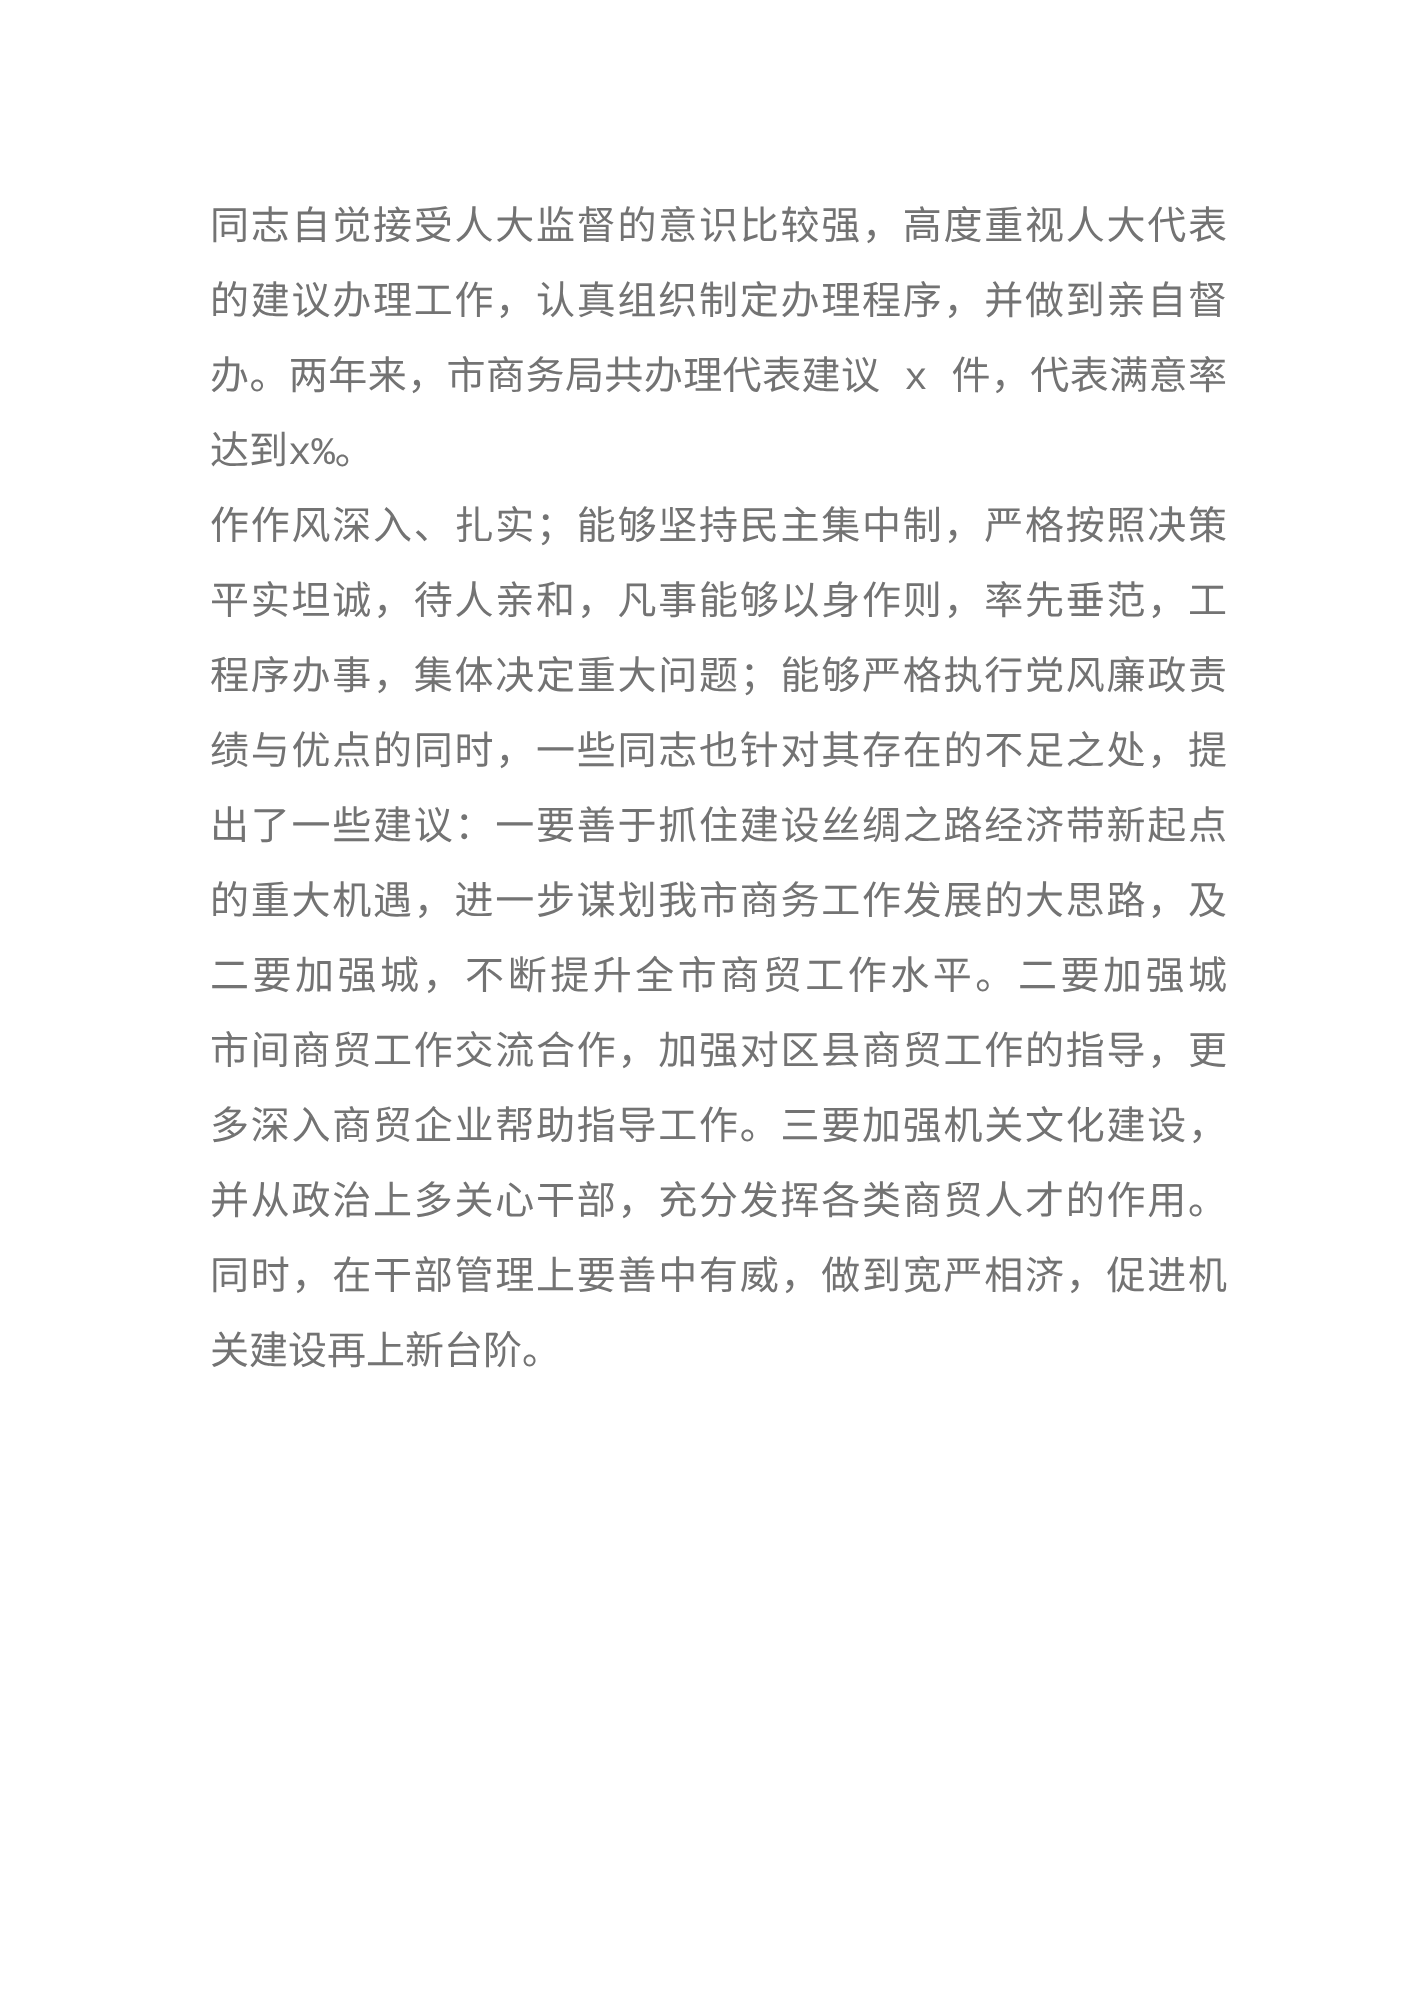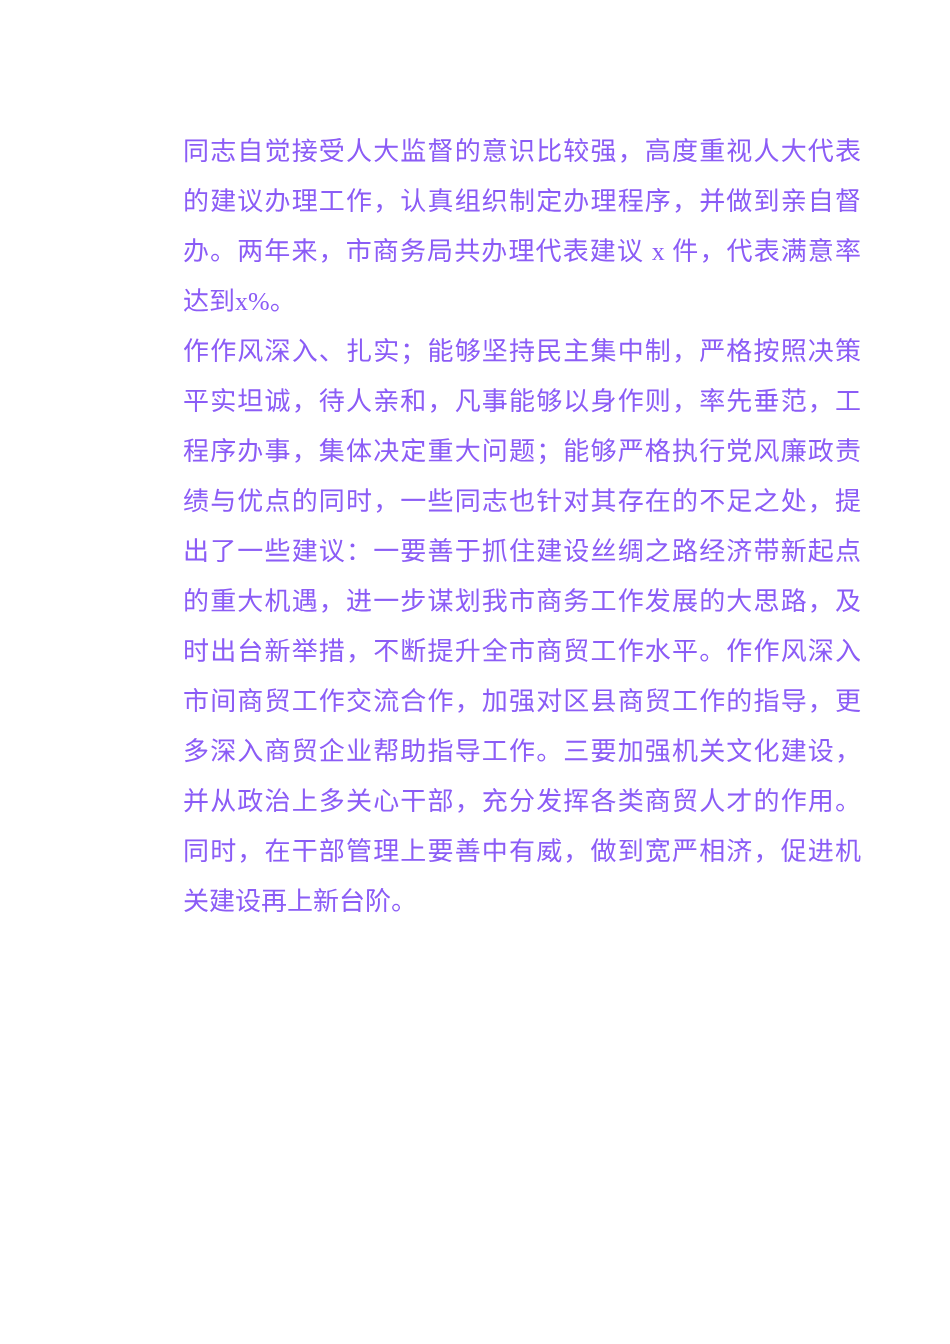--- a/index.html
+++ b/index.html
@@ -12,23 +12,22 @@
     width: 950px;
     height: 1344px;
     background: #ffffff;
     overflow: hidden;
   }
   .textblock {
     position: absolute;
     left: 140px;
     top: 127px;
     width: 678px;
-    color: #8b5cf6;
-    font-family: Liberation Serif, serif;
-    margin-left: 43px;
+    color: #737373;
+    font-family: Liberation Mono, monospace;
   }
   .para {
     margin: 0;
     padding: 0;
   }
   .line {
     height: 50px;
     line-height: 50px;
     font-size: 26px;
     text-align: justify;
@@ -56,21 +55,21 @@
       </div>
       <div class="para">
         <div class="line">作作风深入、扎实；能够坚持民主集中制，严格按照决策</div>
         <div class="line">平实坦诚，待人亲和，凡事能够以身作则，率先垂范，工</div>
         <div class="line">程序办事，集体决定重大问题；能够严格执行党风廉政责</div>
       </div>
       <div class="para">
         <div class="line">绩与优点的同时，一些同志也针对其存在的不足之处，提</div>
         <div class="line">出了一些建议：一要善于抓住建设丝绸之路经济带新起点</div>
         <div class="line">的重大机遇，进一步谋划我市商务工作发展的大思路，及</div>
-        <div class="line">时出台新举措，不断提升全市商贸工作水平。作作风深入</div>
+        <div class="line">二要加强城，不断提升全市商贸工作水平。二要加强城</div>
         <div class="line">市间商贸工作交流合作，加强对区县商贸工作的指导，更</div>
         <div class="line">多深入商贸企业帮助指导工作。三要加强机关文化建设，</div>
         <div class="line">并从政治上多关心干部，充分发挥各类商贸人才的作用。</div>
         <div class="line">同时，在干部管理上要善中有威，做到宽严相济，促进机</div>
         <div class="line last">关建设再上新台阶。</div>
       </div>
     </div>
 </div>
 
 </body></html>

